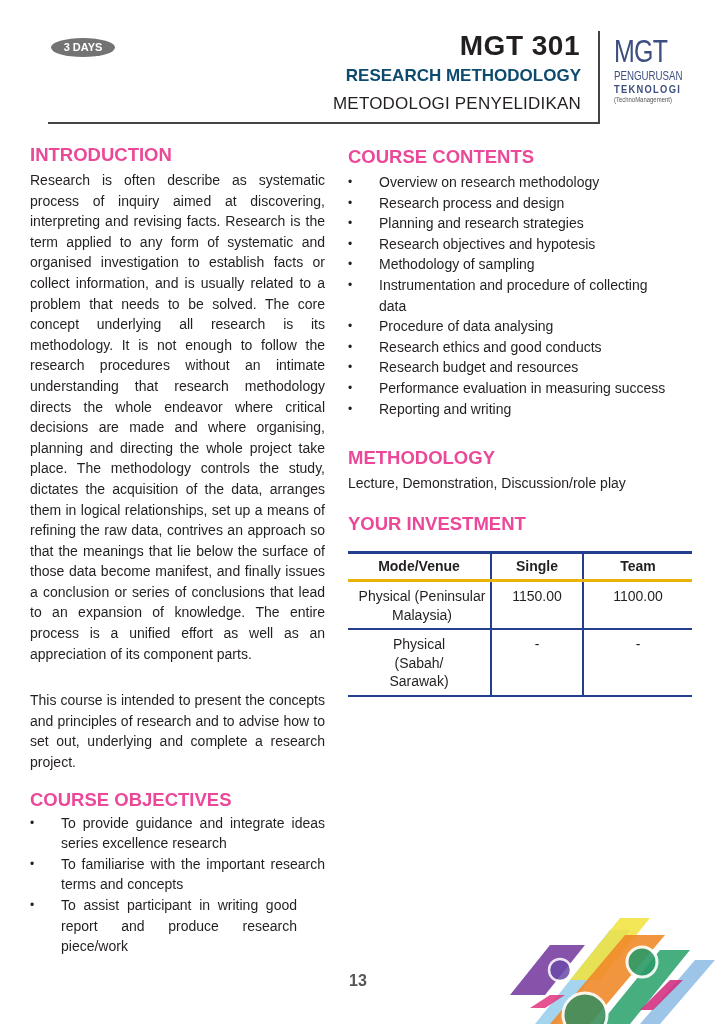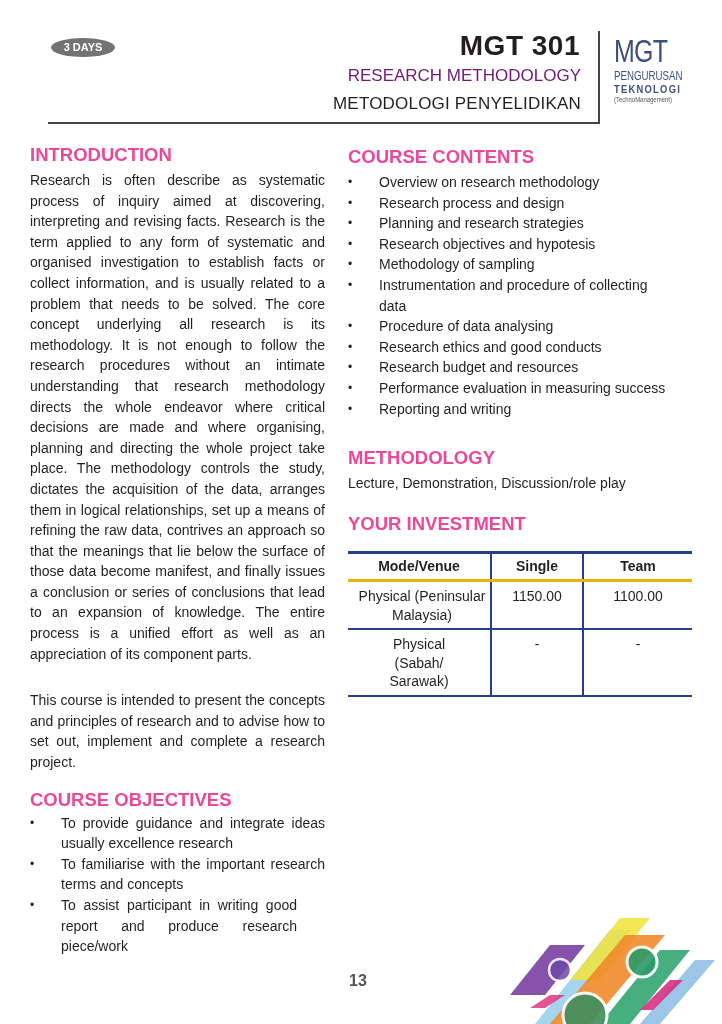--- a/index.html
+++ b/index.html
@@ -10,22 +10,22 @@
   .badge {
     position: absolute; left: 51px; top: 38px; width: 64px; height: 19px;
     background: #737373; border-radius: 50%; color: #fff;
     font-weight: bold; font-size: 11px; line-height: 19px; text-align: center;
   }
   .hdr-code {
     position: absolute; right: 142px; top: 30px; font-size: 28px; font-weight: bold;
     color: #231f20; letter-spacing: 0.5px; line-height: 32px;
   }
   .hdr-en {
-    position: absolute; right: 141px; top: 66px; font-size: 17px; font-weight: normal;
-    color: #701a75; line-height: 20px;
+    position: absolute; right: 141px; top: 66px; font-size: 17px; font-weight: bold;
+    color: #0c4a6e; line-height: 20px;
   }
   .hdr-my {
     position: absolute; right: 141px; top: 93px; font-size: 17px; color: #231f20;
     line-height: 22px; letter-spacing: 0.2px;
   }
   .hdr-rule { position: absolute; left: 48px; top: 122px; width: 551px; height: 2px; background: #444; }
   .hdr-vrule { position: absolute; left: 598px; top: 31px; width: 1.5px; height: 93px; background: #444; }
 
   .logo { position: absolute; left: 614px; top: 36px; width: 80px; color: #233f8e; }
   .logo .l1 { font-size: 32px; line-height: 30px; transform: scaleX(0.78); transform-origin: left; letter-spacing: -1px; color: #3d4f7e; }
@@ -73,27 +73,27 @@
 <div class="logo">
   <div class="l1">MGT</div>
   <div class="l2">PENGURUSAN</div>
   <div class="l3">TEKNOLOGI</div>
   <div class="l4">(TechnoManagement)</div>
 </div>
 
 <div class="col-left">
   <h2>INTRODUCTION</h2>
   <p class="just">Research is often describe as systematic process of inquiry aimed at discovering, interpreting and revising facts. Research is the term applied to any form of systematic and organised investigation to establish facts or collect information, and is usually related to a problem that needs to be solved. The core concept underlying all research is its methodology.  It is not enough to follow the research procedures without an intimate understanding that research methodology directs the whole endeavor where critical decisions are made and where organising, planning and directing the whole project take place. The methodology controls the study, dictates the acquisition of the data, arranges them in logical relationships, set up a means of refining the raw data, contrives an approach so that the meanings that lie below the surface of those data become manifest, and finally issues a conclusion or series of conclusions that lead to an expansion of knowledge. The entire process is a unified effort as well as an appreciation of its component parts.</p>
-  <p class="just gap">This course is intended to present the concepts and principles of research and to advise how to set out, implement and complete a research project.</p>
+  <p class="just gap">This course is intended to present the concepts and principles of research and to advise how to set out, underlying and complete a research project.</p>
 
   <h2 class="sec2" style="margin-top:16px">COURSE OBJECTIVES</h2>
   <ul class="bl just">
     <li>
         <span class="dot">•</span>
-        <span class="txt">To provide guidance and integrate ideas usually excellence research</span>
+        <span class="txt">To provide guidance and integrate ideas series excellence research</span>
       </li>
     <li>
         <span class="dot">•</span>
         <span class="txt">To familiarise with the important research terms and concepts</span>
       </li>
     <li>
         <span class="dot">•</span>
         <span class="txt" style="padding-right:28px">To assist participant in writing good report and produce research piece/work</span>
       </li>
   </ul>

